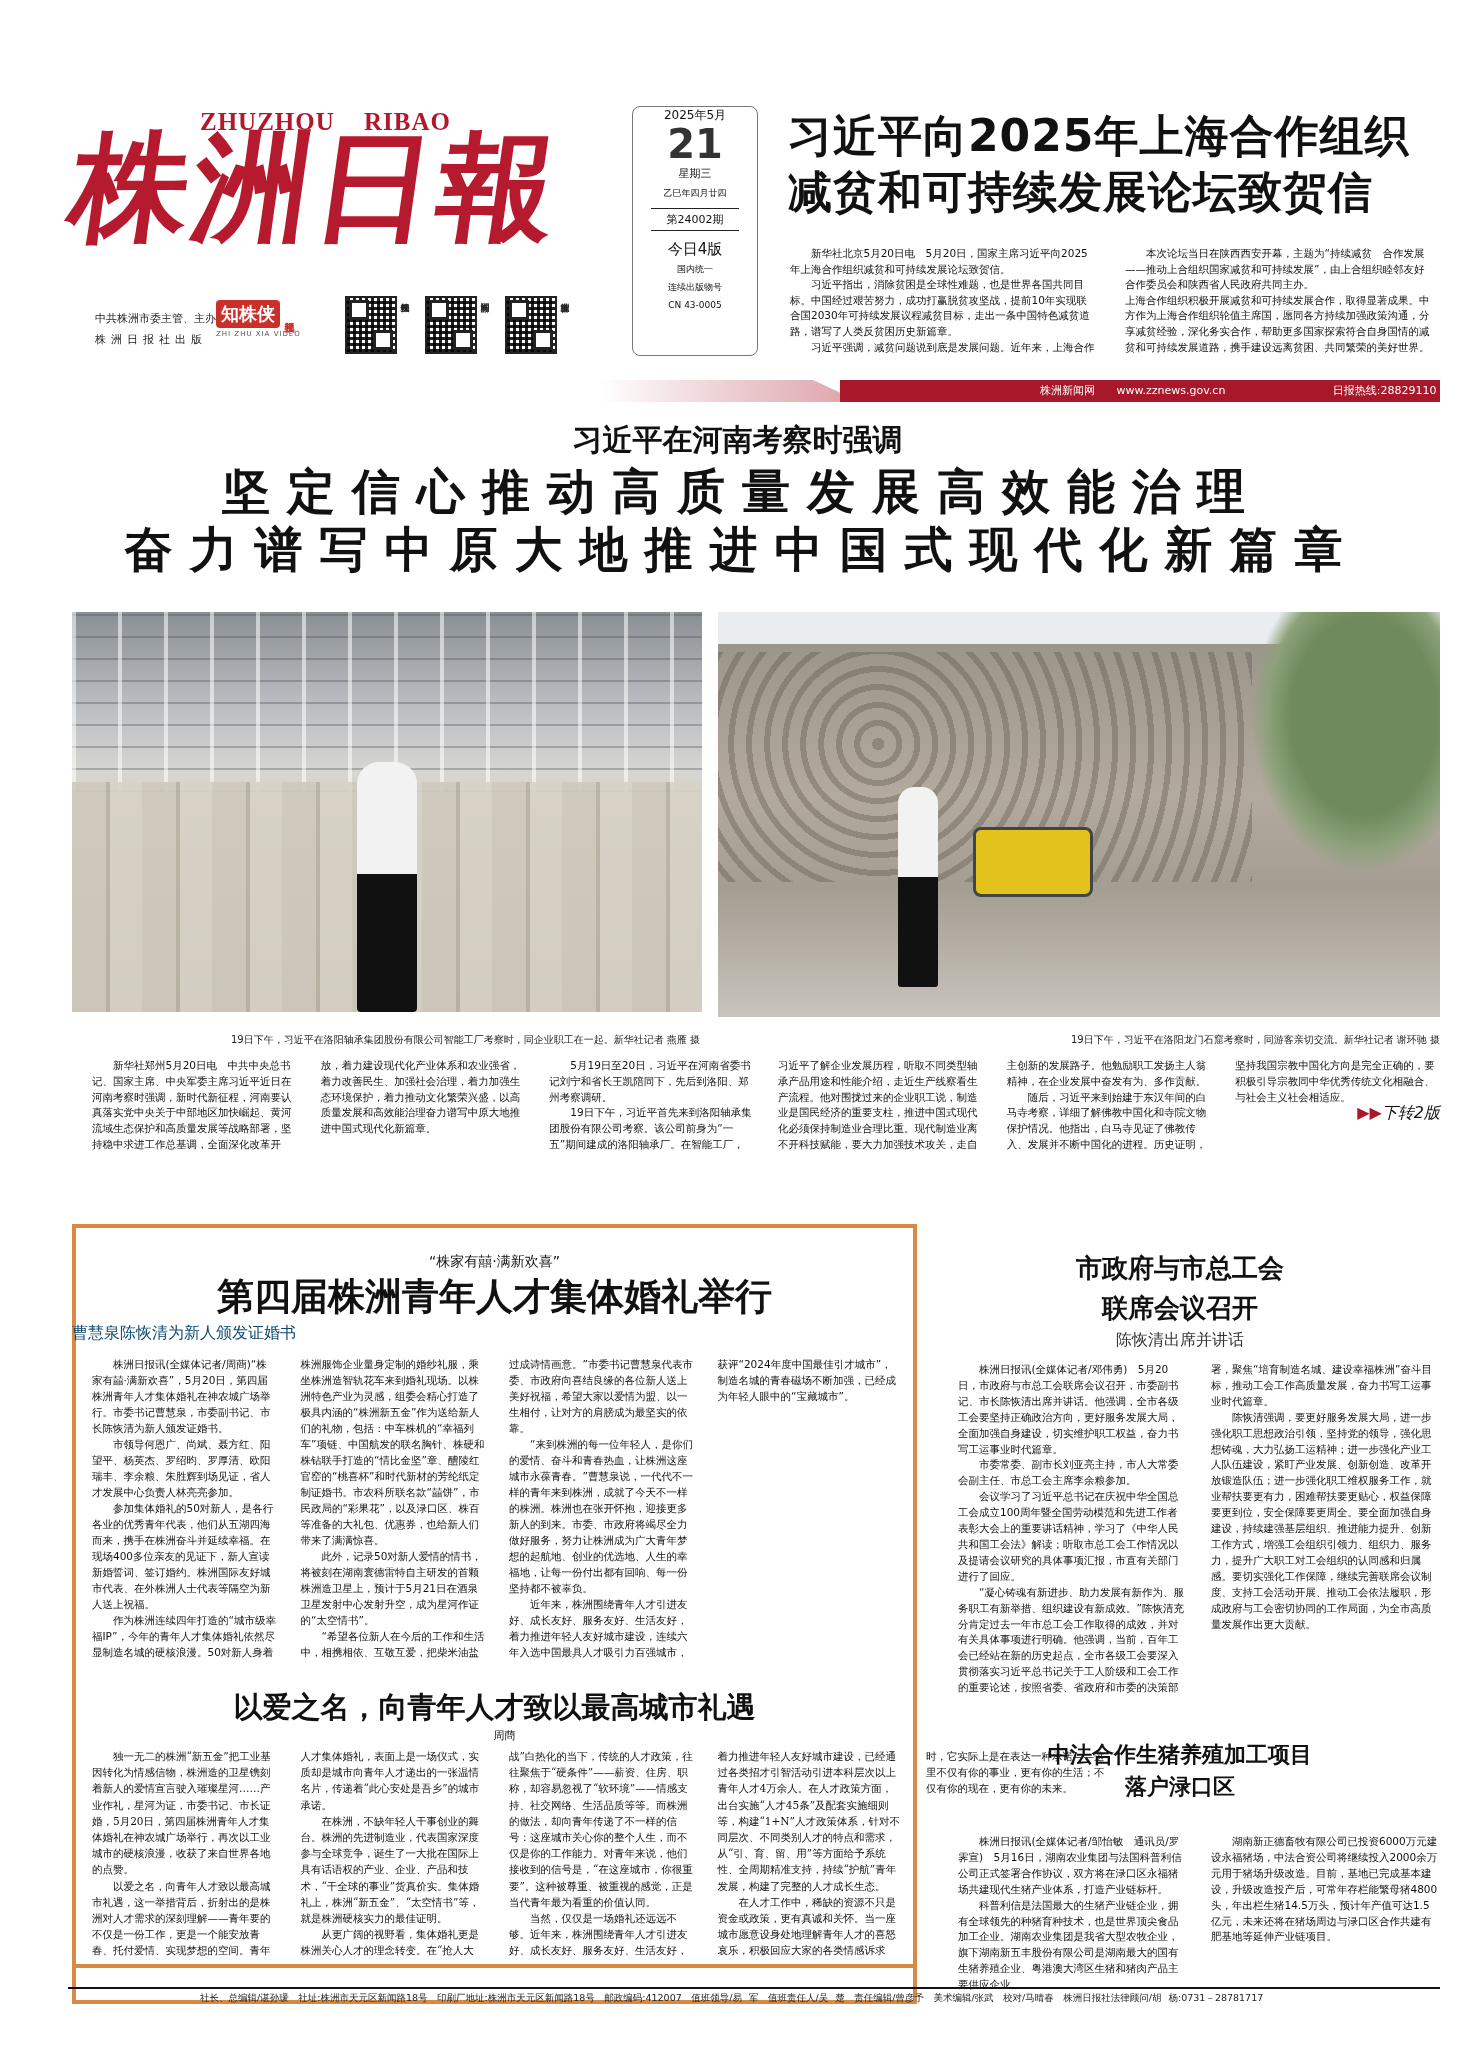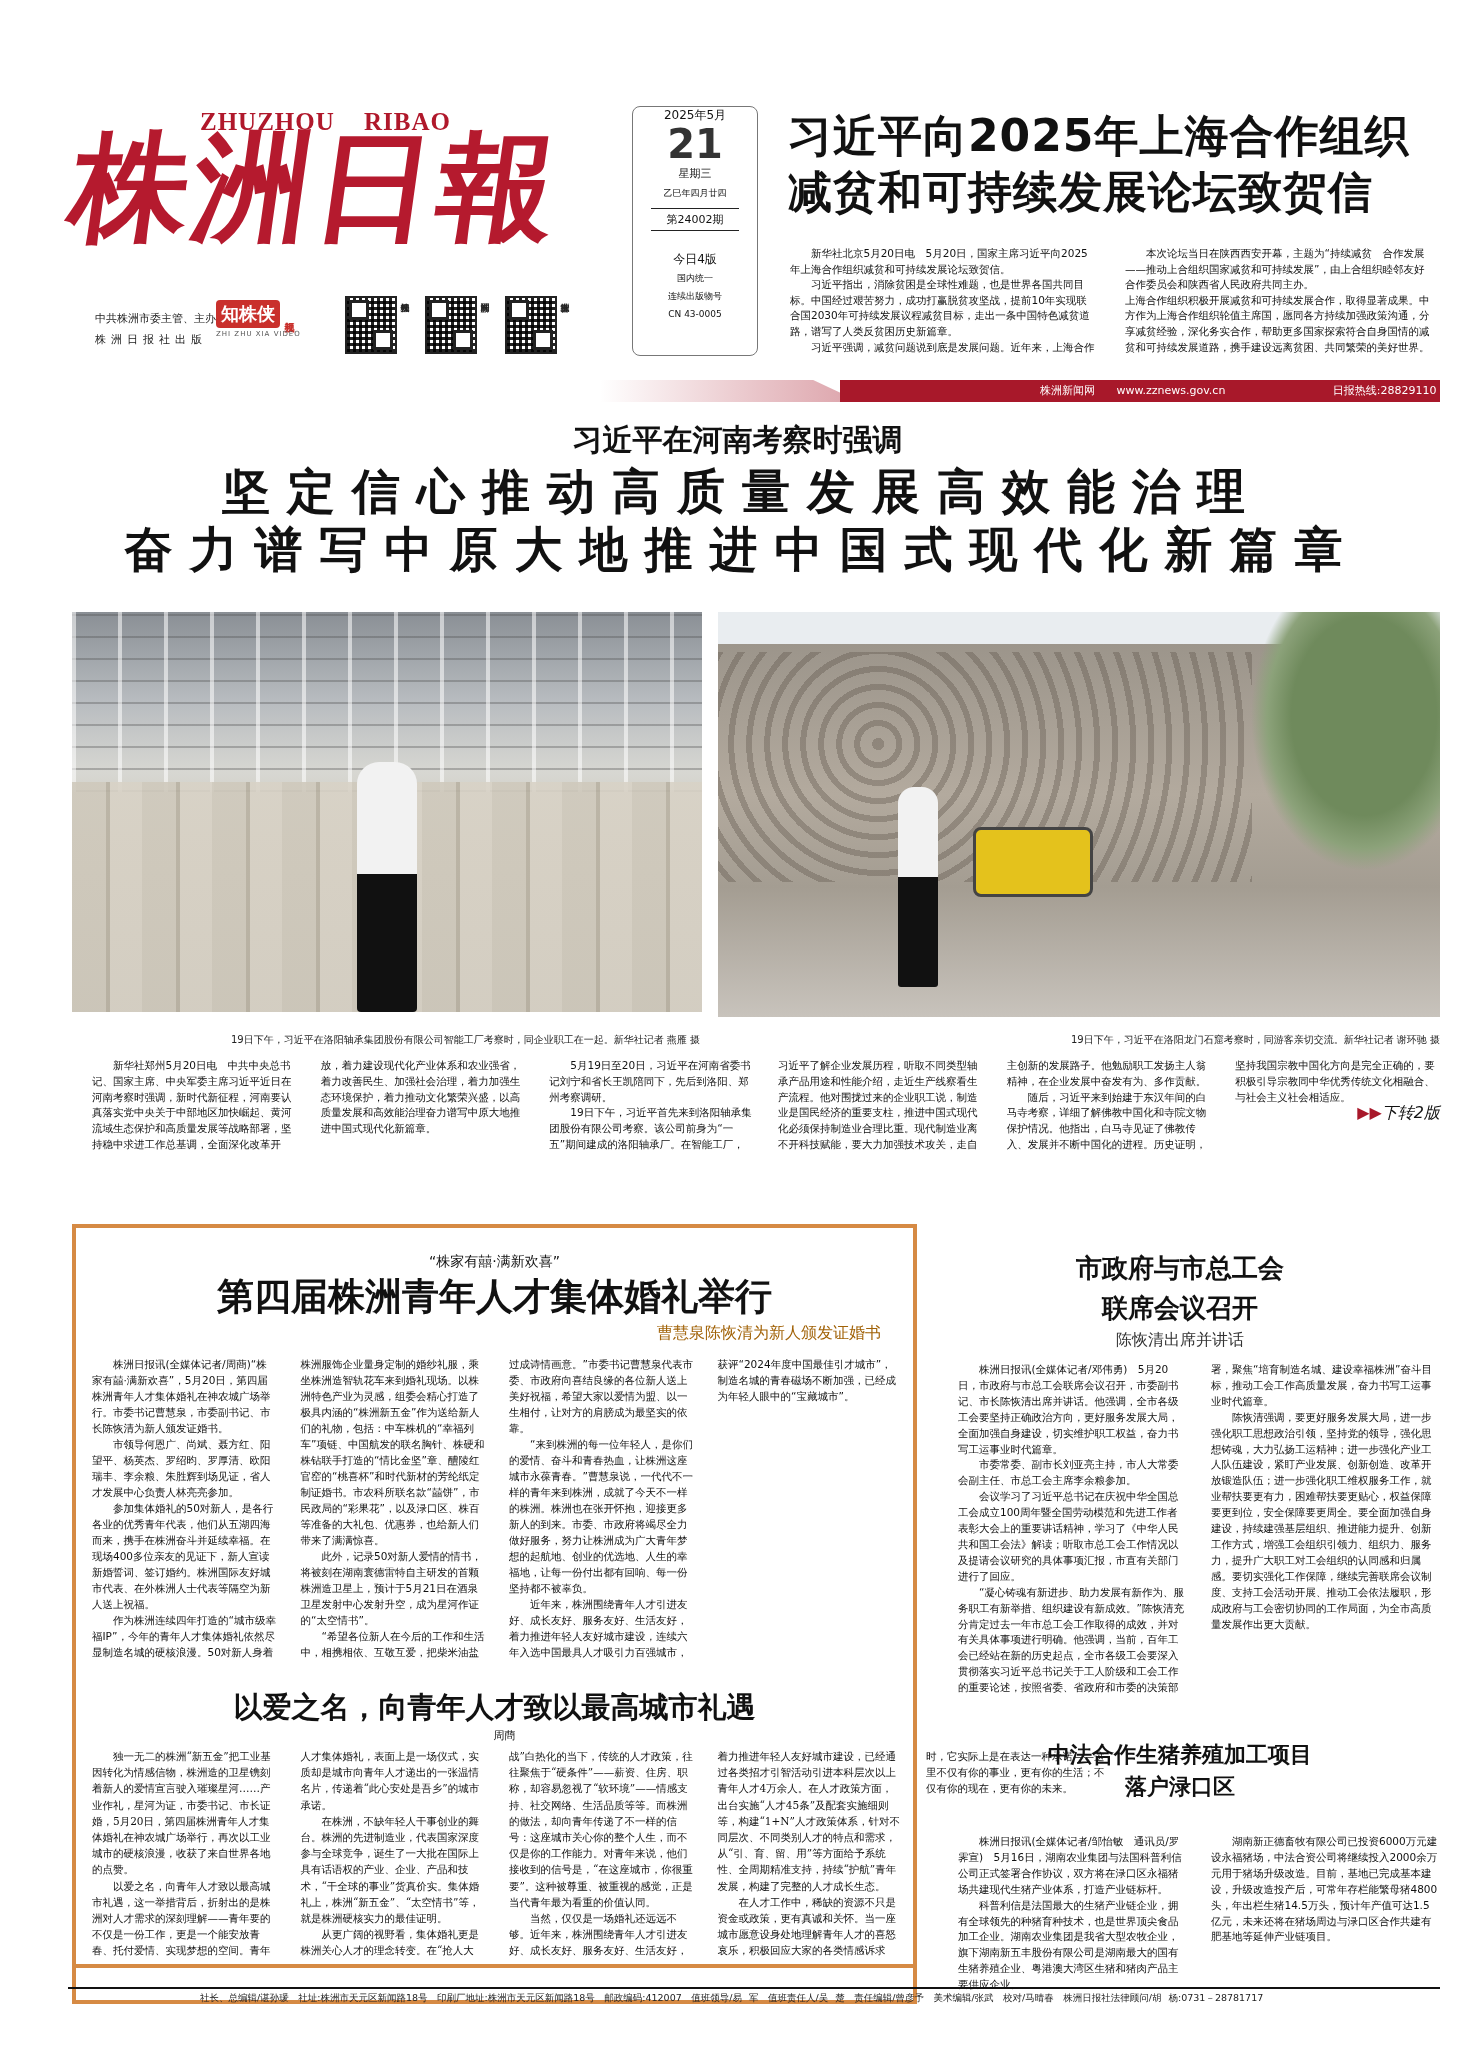--- a/index.html
+++ b/index.html
@@ -27,21 +27,21 @@
   .qr-wrap { display:flex; align-items:flex-start; gap:3px; }
   .qr-label { writing-mode: vertical-rl; font-size: 9px; line-height: 10px; color:#222; }
 
   
   .datebox { left: 632px; top: 106px; width: 126px; height: 250px; border: 1.5px solid #777; border-radius: 8px; text-align: center; }
   .datebox .ym { font-size: 12px; }
   .datebox .day { font-size: 40px; font-weight: bold; line-height: 40px; color:#333; }
   .datebox .wk { font-size: 11px; margin-top: 2px; }
   .datebox .lunar { font-size: 9px; margin-top: 6px; }
   .datebox .issue { font-size: 11px; border-top: 1px solid #222; border-bottom: 1px solid #222; margin: 8px 18px 0; padding: 3px 0; }
-  .datebox .pages { font-size: 12px; margin-top: 20px; }
+  .datebox .pages { font-size: 15px; margin-top: 9px; }
   .datebox .small { font-size: 9px; line-height: 15px; margin-top: 3px; }
 
   
   .top-head { left: 788px; top: 108px; width: 650px; font-weight: bold; font-size: 44px; line-height: 56px; letter-spacing: 1px; }
   .top-body { left: 790px; top: 246px; width: 640px; display: grid; grid-template-columns: 1fr 1fr; column-gap: 30px; font-size: 10.5px; line-height: 15.6px; }
   .top-body p { text-indent: 2em; }
   .redbar { left: 700px; top: 380px; width: 740px; height: 22px; background: #a8182a; clip-path: polygon(0 0,100% 0,100% 100%,0 100%); }
   .redbar-fade { left: 600px; top: 380px; width: 260px; height: 22px; background: linear-gradient(90deg, rgba(168,24,42,0) 0%, rgba(168,24,42,0.25) 60%, rgba(168,24,42,0.4) 100%); clip-path: polygon(0 0,82% 0,100% 100%,0 100%); }
   .redbar-text { left: 1040px; top: 383px; font-size: 11px; color: #fff; word-spacing: 18px; }
 
@@ -79,21 +79,21 @@
   
   .lead-body { left: 92px; top: 1058px; width: 1348px; display: grid; grid-template-columns: repeat(6, 1fr); column-gap: 22px; font-size: 10.5px; line-height: 15.8px; }
   .lead-body p { text-indent: 2em; }
   .turn { font-size: 16px; text-align: right; font-style: italic; }
   .turn .arrow { color: #a8182a; }
 
   
   .wedding-box { left: 72px; top: 1224px; width: 845px; height: 780px; border: 4px solid #d68a44; background: #fff; }
   .w-kicker { left: 72px; width: 845px; top: 1253px; text-align: center; font-size: 14px; }
   .w-head { left: 72px; width: 845px; top: 1272px; text-align: center; font-weight: bold; font-size: 37px; }
-  .w-sub { left: 72px; width: 809px; top: 1323px; text-align: right; font-size: 16px; color: #a16207; }
+  .w-sub { left: 72px; width: 809px; top: 1323px; text-align: left; font-size: 16px; color: #0c4a6e; }
   .w-body { left: 92px; top: 1356px; width: 810px; display: grid; grid-template-columns: repeat(4, 1fr); column-gap: 22px; font-size: 10.5px; line-height: 16px; }
   .w-body p { text-indent: 2em; }
   .c-head { left: 72px; width: 845px; top: 1688px; text-align: center; font-family: "DejaVu Serif", "Liberation Serif", serif; font-weight: bold; font-size: 29px; }
   .c-author { left: 72px; width: 845px; top: 1728px; text-align: center; font-size: 11px; padding-left: 20px; }
   .c-body { left: 92px; top: 1748px; width: 810px; display: grid; grid-template-columns: repeat(4, 1fr); column-gap: 22px; font-size: 10.5px; line-height: 16.2px; font-family: "DejaVu Serif", "Liberation Serif", serif; }
   .c-body p { text-indent: 2em; }
   .w-bottom-rule { left: 72px; top: 1964px; width: 845px; height: 4px; background: #d68a44; }
 
   
   .r1-head { left: 920px; width: 520px; top: 1248px; text-align: center; font-weight: bold; font-size: 26px; line-height: 40px; }

